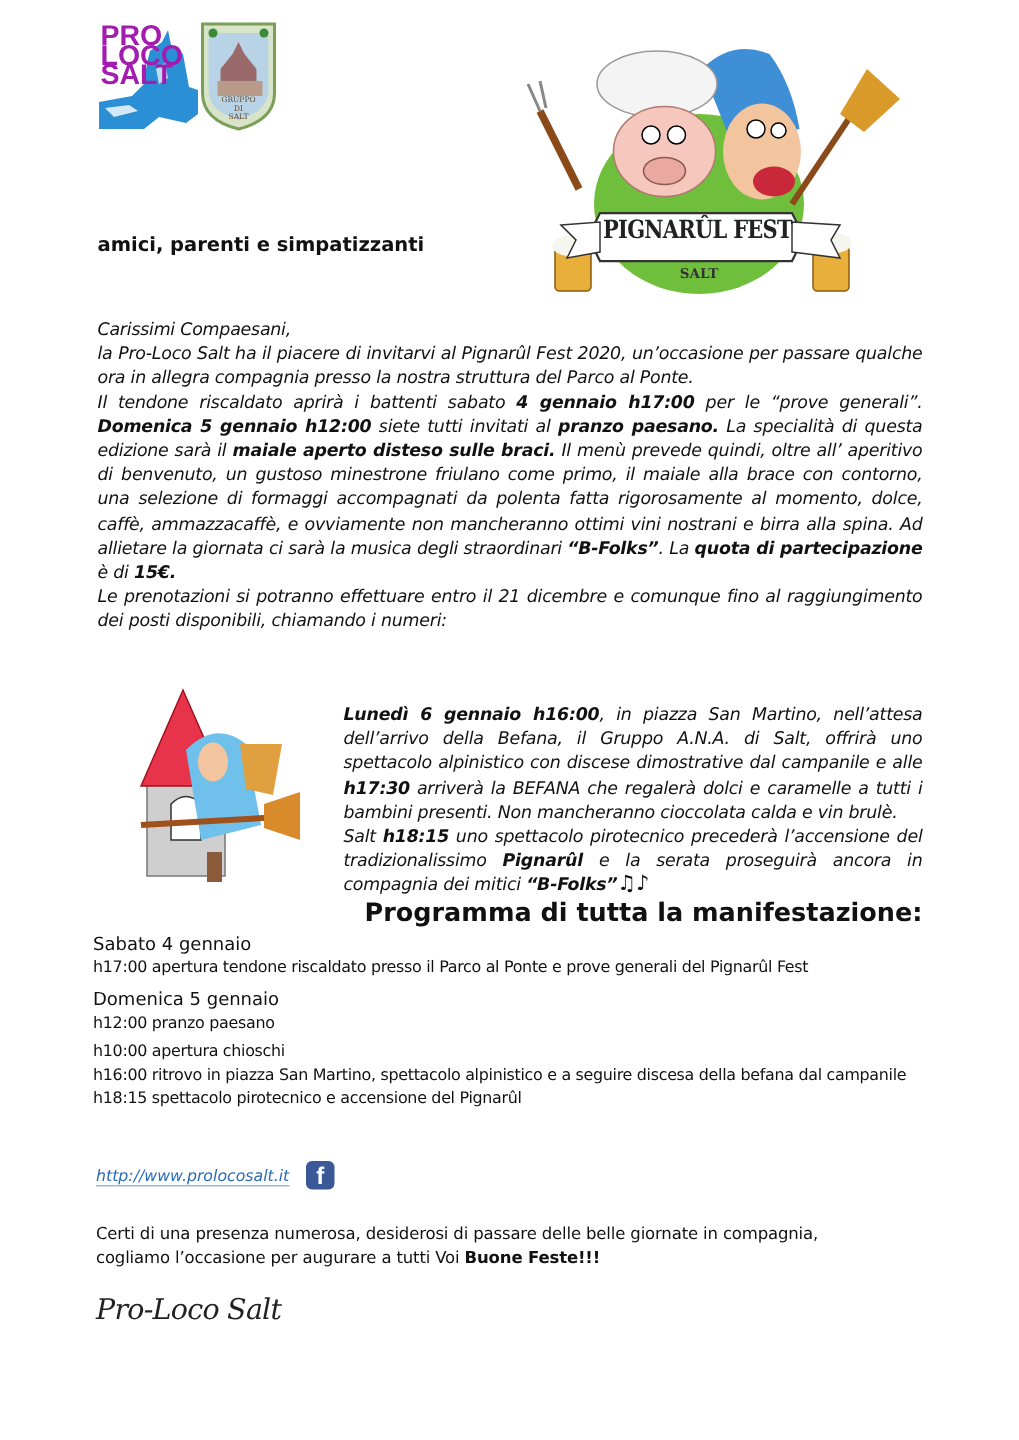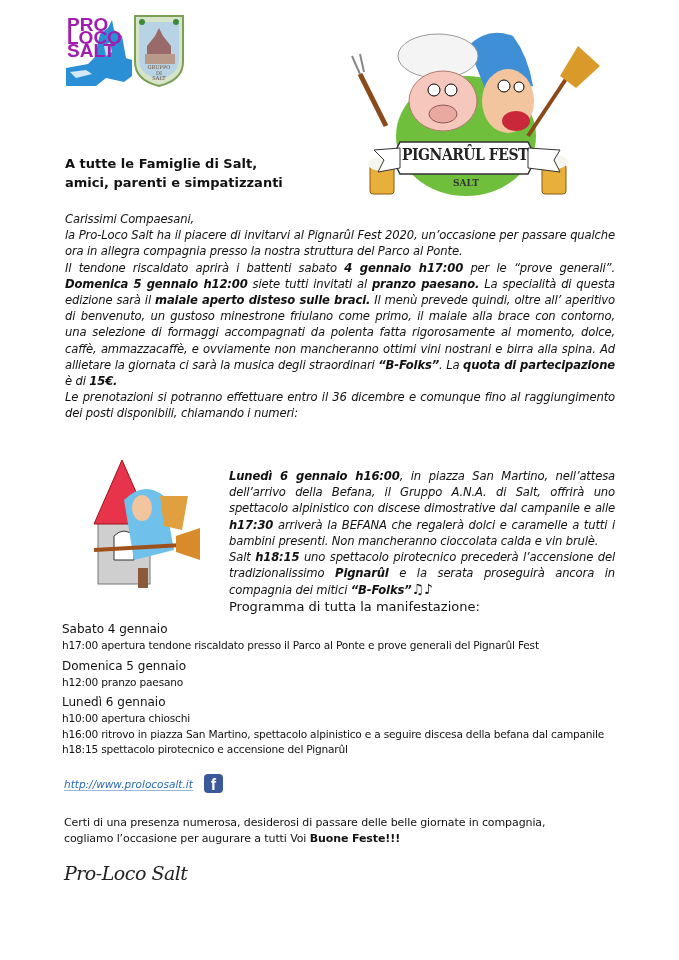--- a/index.html
+++ b/index.html
@@ -17,21 +17,21 @@
 
   #greeting { left: 65px; top: 154px; font-size: 13px; line-height: 19px; font-weight: bold; }
 
   #intro { left: 65px; top: 211px; width: 550px; }
   #intro p { margin: 0; }
 
   #befana-img { left: 64px; top: 440px; width: 136px; height: 160px; }
   #befana-text { left: 229px; top: 456px; width: 386px; margin-top: 12px; }
   #befana-text p { margin: 0; }
 
-  #program-title { left: 229px; top: 599px; font-size: 13px; font-weight: normal; }
+  #program-title { left: 243px; top: 599px; font-size: 17px; font-weight: bold; }
   #program { left: 62px; top: 619px; width: 580px; }
   .day-title { font-size: 12px; font-weight: normal; line-height: 17px; margin-top: 2px; }
   .day-item { font-size: 10.6px; line-height: 15.5px; letter-spacing: -0.2px; }
   .day { margin-bottom: 4px; }
 
   #website { left: 64px; top: 778px; font-size: 10.5px; color: #2a6bb8; text-decoration: none; border-bottom: 1px solid #9db7d8; line-height: 12px; font-style: italic; }
   #fb { left: 204px; top: 774px; width: 19px; height: 19px; background: #3b5998; border-radius: 4px; }
   #fb span { position: absolute; left: 0; top: 0; width: 19px; height: 19px; color: #fff; font-weight: bold; font-size: 16px; line-height: 21px; text-align: center; font-family: "Liberation Sans", sans-serif; }
 
   #closing { left: 64px; top: 815px; width: 560px; font-size: 11px; line-height: 16px; letter-spacing: -0.1px; }
@@ -102,29 +102,28 @@
 
     <path d="M62 126 L190 126 L198 142 L190 158 L62 158 L54 142 Z" fill="#fff" stroke="#333" stroke-width="1.5"></path>
     <path d="M36 134 L62 132 L62 152 L40 156 L46 144 Z" fill="#fff" stroke="#333"></path>
     <path d="M190 132 L222 134 L216 144 L222 156 L190 152 Z" fill="#fff" stroke="#333"></path>
   </svg>
   <div class="abs" style="left:62px;top:130px;width:130px;text-align:center;font-family:'DejaVu Serif',serif;font-weight:bold;font-size:14px;letter-spacing:-0.5px;color:#222;transform:scaleY(1.2);">PIGNARÛL FEST</div>
   <div class="abs" style="left:100px;top:162px;width:56px;text-align:center;font-family:'DejaVu Serif',serif;font-weight:bold;font-size:9px;color:#333;">SALT</div>
 </div>
 
 <div id="greeting" class="abs">
-  <div>A tutte le Famiglie di Salt,</div>
   <div>amici, parenti e simpatizzanti</div>
 </div>
 
 <div id="intro" class="abs txt">
   <p>Carissimi Compaesani,</p>
   <p class="just">la Pro-Loco Salt ha il piacere di invitarvi al Pignarûl Fest 2020, un’occasione per passare qualche ora in allegra compagnia presso la nostra struttura del Parco al Ponte.</p>
   <p class="just"><span>Il tendone riscaldato aprirà i battenti sabato </span><b>4 gennaio h17:00</b><span> per le “prove generali”. </span><b>Domenica 5 gennaio h12:00</b><span> siete tutti invitati al </span><b>pranzo paesano.</b><span> La specialità di questa edizione sarà il </span><b>maiale aperto disteso sulle braci.</b><span> Il menù prevede quindi, oltre all’ aperitivo di benvenuto, un gustoso minestrone friulano come primo, il maiale alla brace con contorno, una selezione di formaggi accompagnati da polenta fatta rigorosamente al momento, dolce, caffè, ammazzacaffè, e ovviamente non mancheranno ottimi vini nostrani e birra alla spina. Ad allietare la giornata ci sarà la musica degli straordinari </span><b>“B-Folks”</b><span>. La </span><b>quota di partecipazione</b><span> è di </span><b>15€.</b></p>
-  <p class="just">Le prenotazioni si potranno effettuare entro il 36 dicembre e comunque fino al raggiungimento dei posti disponibili, chiamando i numeri:</p>
+  <p class="just">Le prenotazioni si potranno effettuare entro il 21 dicembre e comunque fino al raggiungimento dei posti disponibili, chiamando i numeri:</p>
 </div>
 
 <div id="befana-img" class="abs">
   <svg width="136" height="160" viewBox="0 0 136 160">
     <rect x="34" y="82" width="52" height="62" fill="#cfcfcf" stroke="#777"></rect>
     <path d="M30 84 L58 20 L86 84 Z" fill="#e8344a" stroke="#a01020"></path>
     <path d="M50 96 Q60 86 70 96 L70 120 L50 120 Z" fill="#fff" stroke="#333"></path>
     <path d="M60 60 Q80 40 100 56 L110 110 L70 120 Z" fill="#6fc0ea"></path>
     <ellipse cx="78" cy="68" rx="10" ry="13" fill="#f2c59e"></ellipse>
     <path d="M96 56 L124 56 L118 90 L100 86 Z" fill="#e0a040"></path>
@@ -143,21 +142,20 @@
 <div id="program" class="abs">
   <div class="day">
     <div class="day-title">Sabato 4 gennaio</div>
     <div class="day-item">h17:00 apertura tendone riscaldato presso il Parco al Ponte e prove generali del Pignarûl Fest</div>
   </div>
   <div class="day">
     <div class="day-title">Domenica 5 gennaio</div>
     <div class="day-item">h12:00 pranzo paesano</div>
   </div>
   <div class="day">
-    <div class="day-title">Lunedì 6 gennaio</div>
     <div class="day-item">h10:00 apertura chioschi</div>
     <div class="day-item">h16:00 ritrovo in piazza San Martino, spettacolo alpinistico e a seguire discesa della befana dal campanile</div>
     <div class="day-item">h18:15 spettacolo pirotecnico e accensione del Pignarûl</div>
   </div>
 </div>
 
 <a id="website" class="abs" href="#">http://www.prolocosalt.it</a>
 <div id="fb" class="abs">
   <span>f</span>
 </div>

